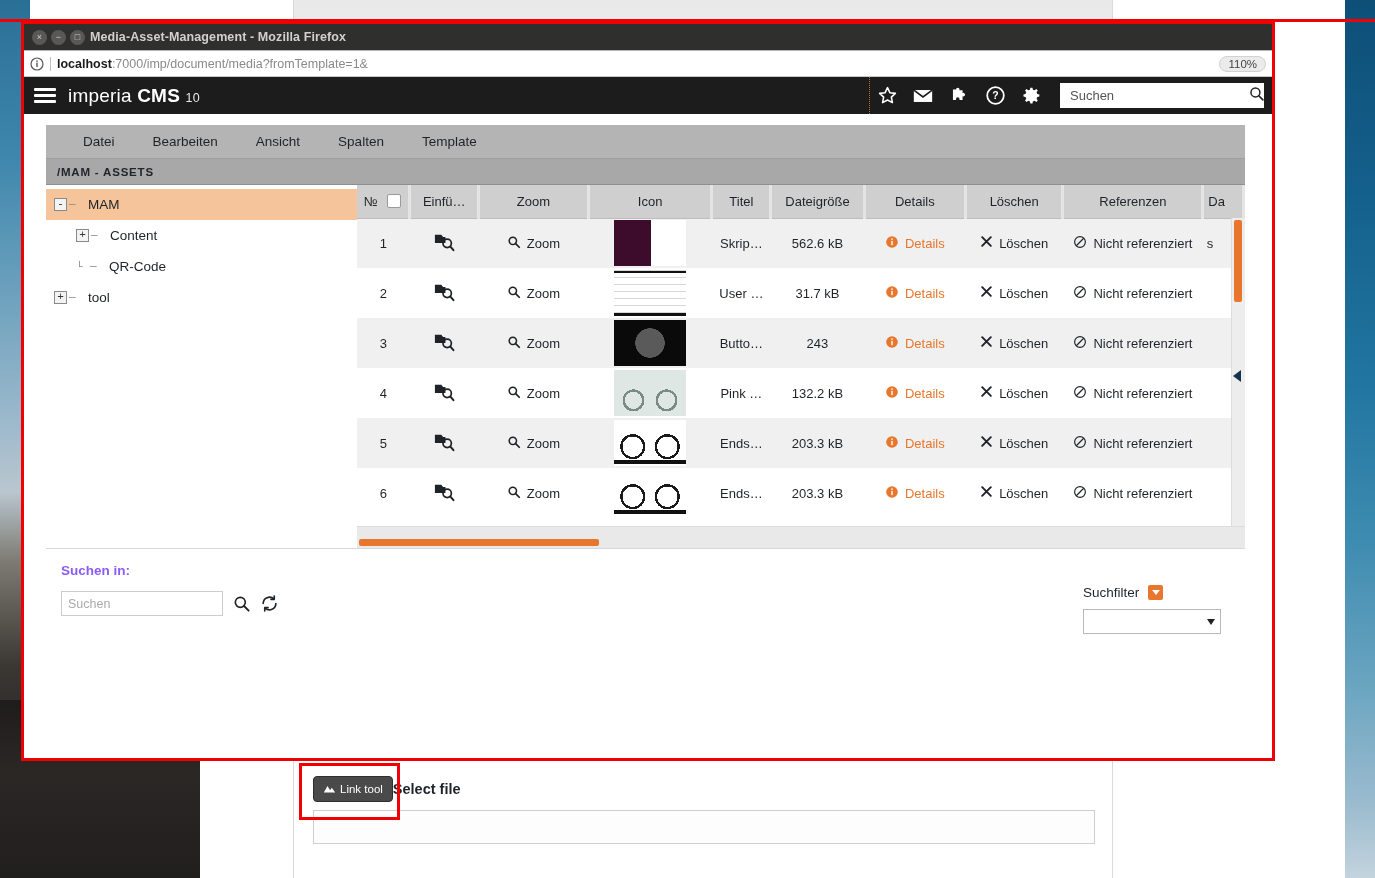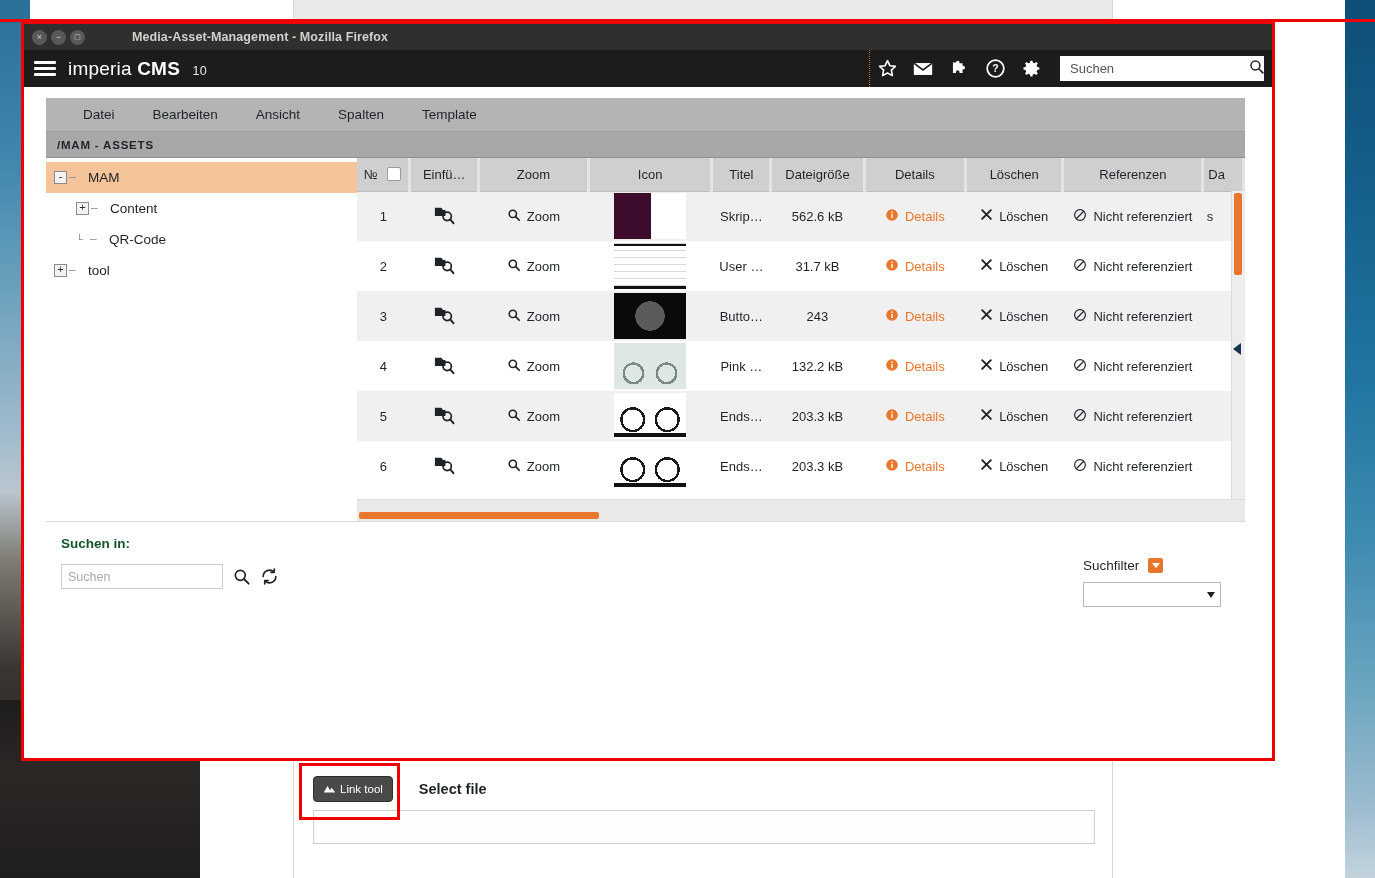--- a/index.html
+++ b/index.html
@@ -49,21 +49,21 @@
     background: #ffffff; z-index: 20; overflow: hidden;
   }
   #titlebar {
     height: 26px; background: #2f2f2d;
     display: flex; align-items: center; padding-left: 8px; position: relative;
   }
   .winbtn { width: 15px; height: 15px; border-radius: 50%; background: #5a5856;
             margin-right: 4px; display: flex; align-items: center; justify-content: center;
             color: #cfcdca; font-size: 9px; line-height: 1; }
   #window-title {
-    position: absolute; left: 0; right: 0; text-align: left; padding-left: 108px;
+    position: absolute; left: 0; right: 0; text-align: left; padding-left: 66px;
     color: #d2d0cd; font-size: 12.5px; font-weight: bold; letter-spacing: .1px;
   }
   #urlbar {
     height: 27px; background: #ffffff; border-bottom: 1px solid #c8c8c8;
     border-top: 1px solid #b6b6b6;
     display: flex; align-items: center; padding: 0 4px 0 6px; gap: 6px;
   }
   #identity-icon { width: 14px; height: 14px; flex: 0 0 14px; }
   .url-sep { width: 1px; height: 14px; background: #c0c0c0; }
   #url-text { font-size: 12.5px; color: #8a8a8a; flex: 1; white-space: nowrap; overflow: hidden; }
@@ -75,21 +75,21 @@
 
   
   #cms-header {
     height: 37px; background: #1c1c1c; display: flex; align-items: center;
     position: relative; padding-left: 10px;
   }
   #hamburger { width: 22px; display: flex; flex-direction: column; gap: 3px; cursor: pointer; }
   #hamburger span { display: block; height: 3px; background: #fff; border-radius: 1px; }
   #brand { color: #fff; font-size: 19px; margin-left: 12px; letter-spacing: .2px; }
   #brand b { font-weight: bold; }
-  #brand-version { color: #e6e6e6; font-size: 12.5px; margin-left: 7px; }
+  #brand-version { color: #e6e6e6; font-size: 12.5px; }
   #header-sep { position: absolute; left: 845px; top: 0; bottom: 0; width: 1px;
                 border-left: 1px dotted #c96a28; }
   #header-tools {
     position: absolute; right: 0; top: 0; bottom: 0; display: flex; align-items: center; gap: 14px;
     padding-right: 8px;
   }
   .hicon { width: 22px; height: 22px; display: flex; align-items: center; justify-content: center;
            color: #fff; cursor: pointer; }
   .hicon svg { display: block; }
   #header-search {
@@ -191,21 +191,21 @@
     border-top: 1px solid #dcdcdc;
   }
   #hscroll .thumbbar { position: absolute; left: 2px; top: 12px; width: 240px; height: 7px;
                        background: #e8762c; border-radius: 2px; }
 
   
   #search-footer {
     height: 131px; background: #ffffff; border-top: 1px solid #d8d8d8; position: relative;
     padding: 14px 0 0 15px;
   }
-  #search-footer .h { font-size: 13.5px; font-weight: bold; color: #14532d; }
+  #search-footer .h { font-size: 13.5px; font-weight: bold; color: #8b5cf6; }
   #radio-row { display: flex; align-items: center; gap: 0; margin-top: 11px; }
   .radio-wrap { display: flex; align-items: center; gap: 7px; margin-right: 22px; cursor: pointer; }
   .radio { width: 15px; height: 15px; border-radius: 50%; border: 1px solid #b3b3b3;
            background: #fff; display: inline-block; position: relative; }
   .radio.on { border-color: #cc5f1d; background: #e8762c; }
   .radio.on::after { content: ""; position: absolute; left: 4px; top: 4px; width: 5px; height: 5px;
                      border-radius: 50%; background: #fff; }
   .radio-label { font-size: 13.5px; font-weight: bold; color: #1f2328; }
   #search-row { display: flex; align-items: center; gap: 9px; margin-top: 13px; }
   #footer-search-input {
@@ -228,21 +228,21 @@
   }
   #suchfilter-select .arrow {
     position: absolute; right: 5px; top: 9px; width: 0; height: 0;
     border-left: 4px solid transparent; border-right: 4px solid transparent;
     border-top: 6px solid #1f2328;
   }
 
   
   #under-form { position: absolute; left: 293px; top: 762px; width: 820px; z-index: 30;
                 padding: 14px 0 0 20px; }
-  #linktool-row { display: flex; align-items: center; gap: 26px; }
+  #linktool-row { display: flex; align-items: center; gap: 0; }
   #linktool-btn {
     height: 26px; background: #4a4a4a; border: 1px solid #2f2f2f; border-radius: 4px;
     color: #ffffff; font-size: 11.5px; display: inline-flex; align-items: center; gap: 4px;
     padding: 0 9px; cursor: pointer;
   }
   #select-file-label { font-size: 14.5px; font-weight: bold; color: #1f2328; }
   #filesize-label { font-size: 16px; font-weight: bold; color: #1f2328; margin-top: 17px; }
   #filesize-input {
     margin-top: 8px; width: 782px; height: 34px; border: 1px solid #cfcfcf; background: #fdfdfd;
     font-size: 13px; padding: 0 8px; font-family: inherit; outline: none;
@@ -261,20 +261,32 @@
 
 <div id="firefox-window">
 
   <div id="titlebar">
     <div class="winbtn">×</div>
     <div class="winbtn">−</div>
     <div class="winbtn">□</div>
     <div id="window-title">Media-Asset-Management - Mozilla Firefox</div>
   </div>
 
+  <div id="urlbar">
+    <span id="identity-icon">
+      <svg width="14" height="14" viewBox="0 0 14 14">
+        <circle cx="7" cy="7" r="6" fill="none" stroke="#555" stroke-width="1.2"></circle>
+        <rect x="6.3" y="5.6" width="1.4" height="4.4" fill="#555"></rect>
+        <rect x="6.3" y="3.4" width="1.4" height="1.4" fill="#555"></rect>
+      </svg>
+    </span>
+    <span class="url-sep"></span>
+    <span id="url-text"><b>localhost</b><span>:7000/imp/document/media?fromTemplate=1&amp;</span></span>
+    <span id="zoom-badge">110%</span>
+  </div>
 
   <div id="cms-header">
     <div id="hamburger">
       <span></span>
         <span></span>
         <span></span>
     </div>
     <div id="brand">
       <span>imperia</span>
       <b>CMS</b>

